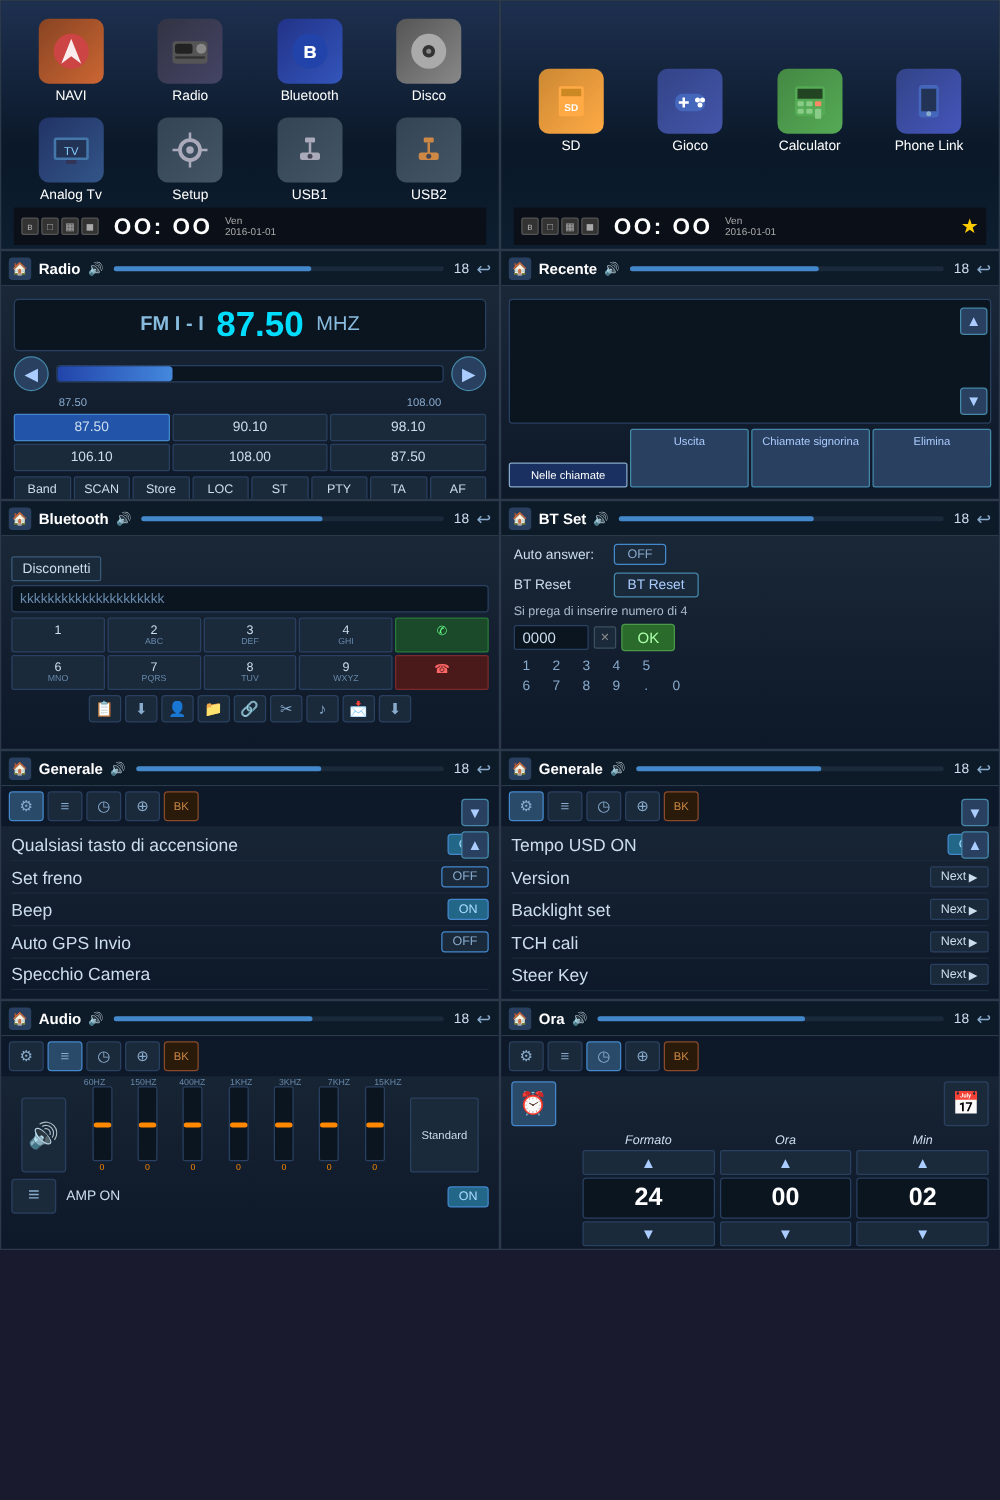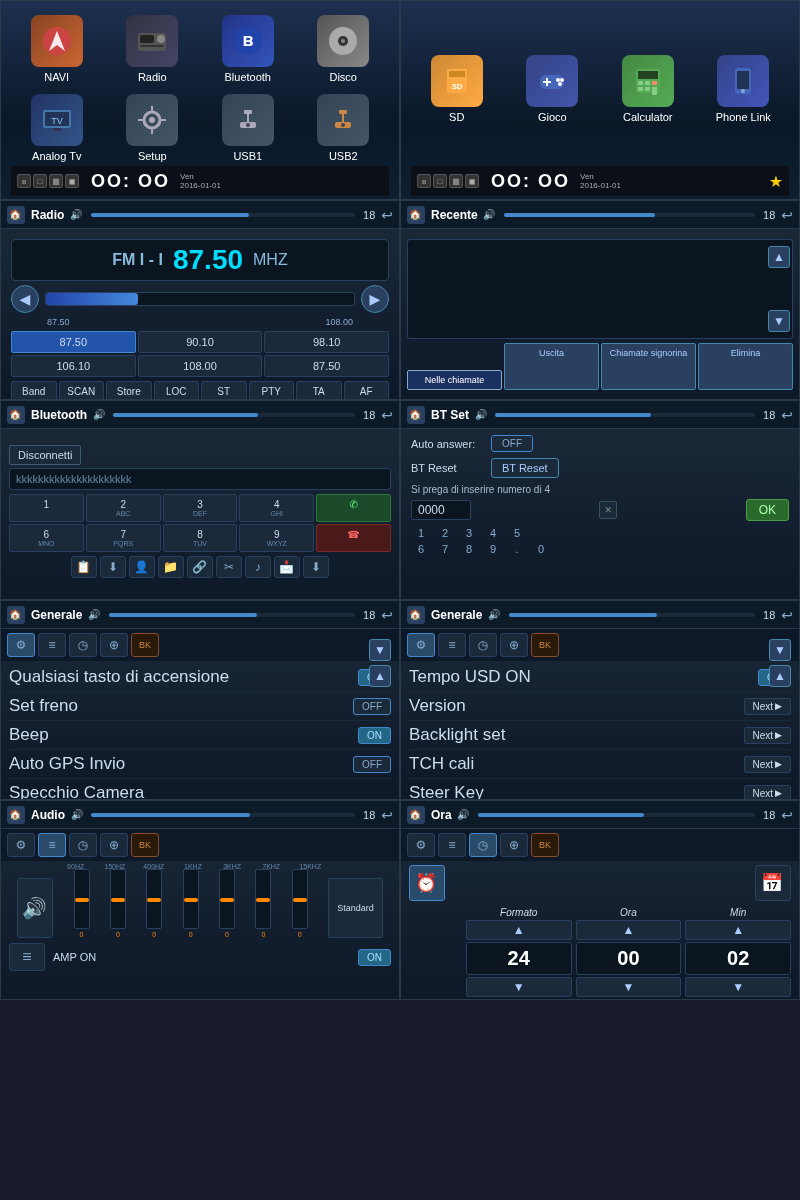--- a/index.html
+++ b/index.html
@@ -464,21 +464,20 @@
       color: #aabbcc;
       font-size: 10px;
       margin-bottom: 4px;
     }
 
     .btset-pin-row {
       display: flex;
       align-items: center;
       gap: 4px;
       margin-bottom: 6px;
-      justify-content: space-between;
     }
 
     .btset-pin-input {
       background: #0a1520;
       border: 1px solid #2a4060;
       color: #ccddee;
       font-size: 12px;
       padding: 2px 6px;
       width: 60px;
       border-radius: 2px;
@@ -560,21 +559,21 @@
 
     .gen-row {
       display: flex;
       align-items: center;
       padding: 4px 0;
       border-bottom: 1px solid #1a2a3a;
     }
 
     .gen-row-label {
       color: #ccddee;
-      font-size: 17px;
+      font-size: 14px;
       flex: 1;
     }
 
     .gen-toggle-on {
       background: #226688;
       border: 1px solid #4488cc;
       border-radius: 3px;
       padding: 2px 8px;
       color: #aaddff;
       font-size: 10px;

